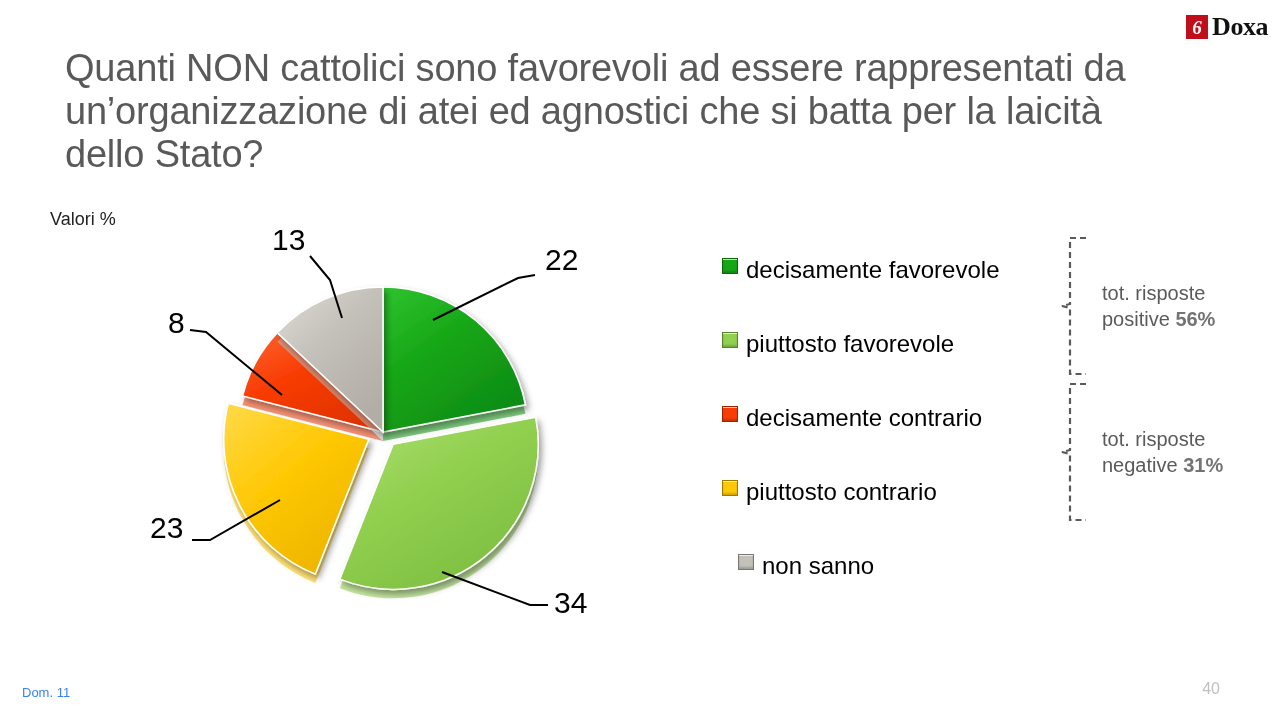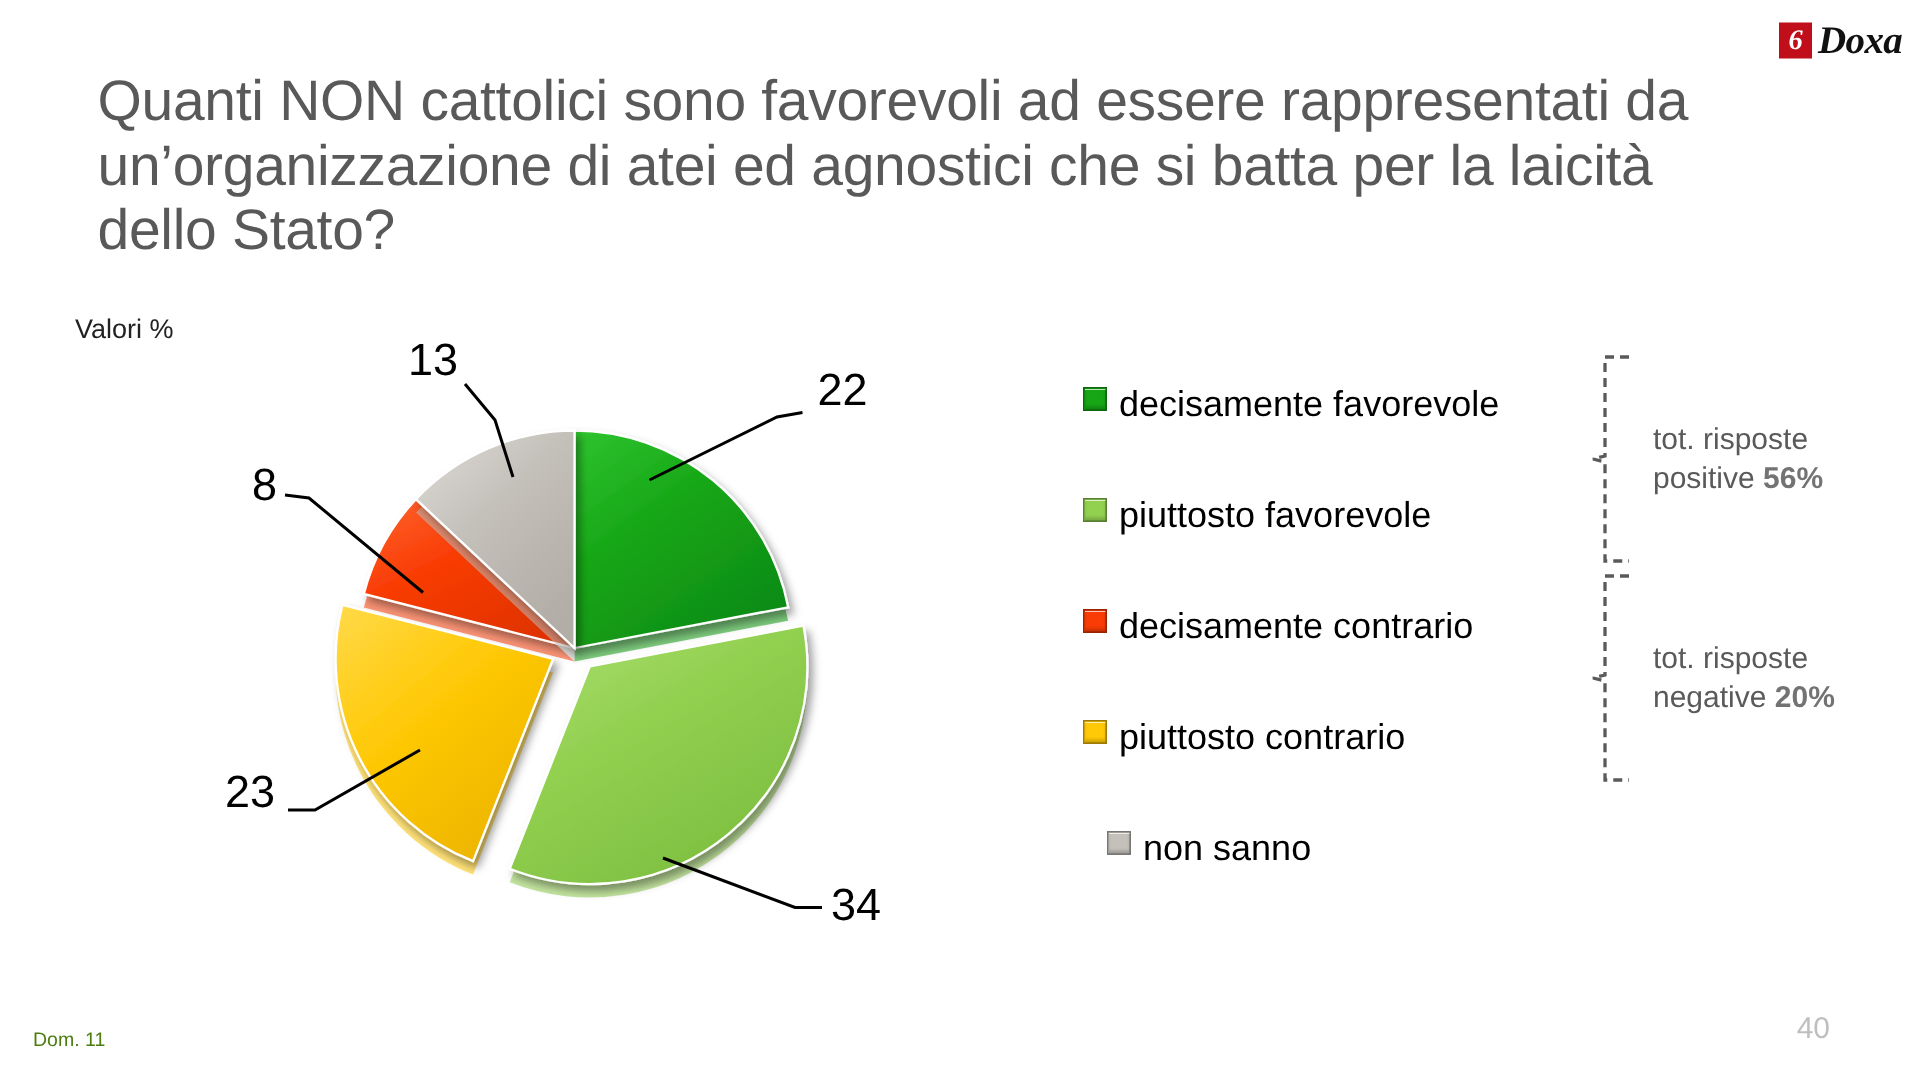--- a/index.html
+++ b/index.html
@@ -13,21 +13,21 @@
   #slide {
     position: relative;
     width: 1280px; height: 720px;
     background: #ffffff;
   }
 
   
   #logo {
     position: absolute;
     left: 1186px; top: 14px;
-    display: flex; align-items: center; gap: 4px; font-style: italic;
+    display: flex; align-items: center; gap: 4px;
   }
   #logo-mark {
     width: 22px; height: 24px;
     background: #C00E1B;
     position: relative;
     display: inline-block;
   }
   #logo-mark::before {
     content: "6";
     position: absolute;
@@ -123,27 +123,27 @@
     white-space: nowrap;
   }
   .brace-text b { color: #737373; font-weight: bold; }
 
   
   #footer {
     position: absolute;
     left: 22px; bottom: 18px;
     font-size: 13px;
     line-height: 19px;
-    color: #4d7c0f;
+    color: #3b82f6;
   }
   #footer u { text-decoration: underline; }
   #page-number {
     position: absolute;
     right: 60px; bottom: 22px;
-    font-size: 20px;
+    font-size: 16px;
     color: #BFBFBF;
   }
 </style>
 </head>
 <body>
 
 <div id="slide">
 
   <div id="logo">
     <span id="logo-mark"></span>
@@ -257,21 +257,21 @@
       <span>positive </span><b>56%</b>
     </div>
   </div>
 
   <div class="brace-group" id="brace-negative">
     <svg class="brace-svg" width="30" height="140" viewBox="0 0 30 140">
       <path d="M26 2 L10 2 L10 68 L2 70 L10 72 L10 138 L26 138" fill="none" stroke="#5A5A5A" stroke-width="2.2" stroke-dasharray="6 4" stroke-linecap="butt"></path>
     </svg>
     <div class="brace-text">
       <span>tot. risposte</span><br>
-      <span>negative </span><b>20%</b>
+      <span>negative </span><b>31%</b>
     </div>
   </div>
 
   <div id="footer">
     <div>Dom. 11</div>
   </div>
 
   <div id="page-number">40</div>
 
 </div>

